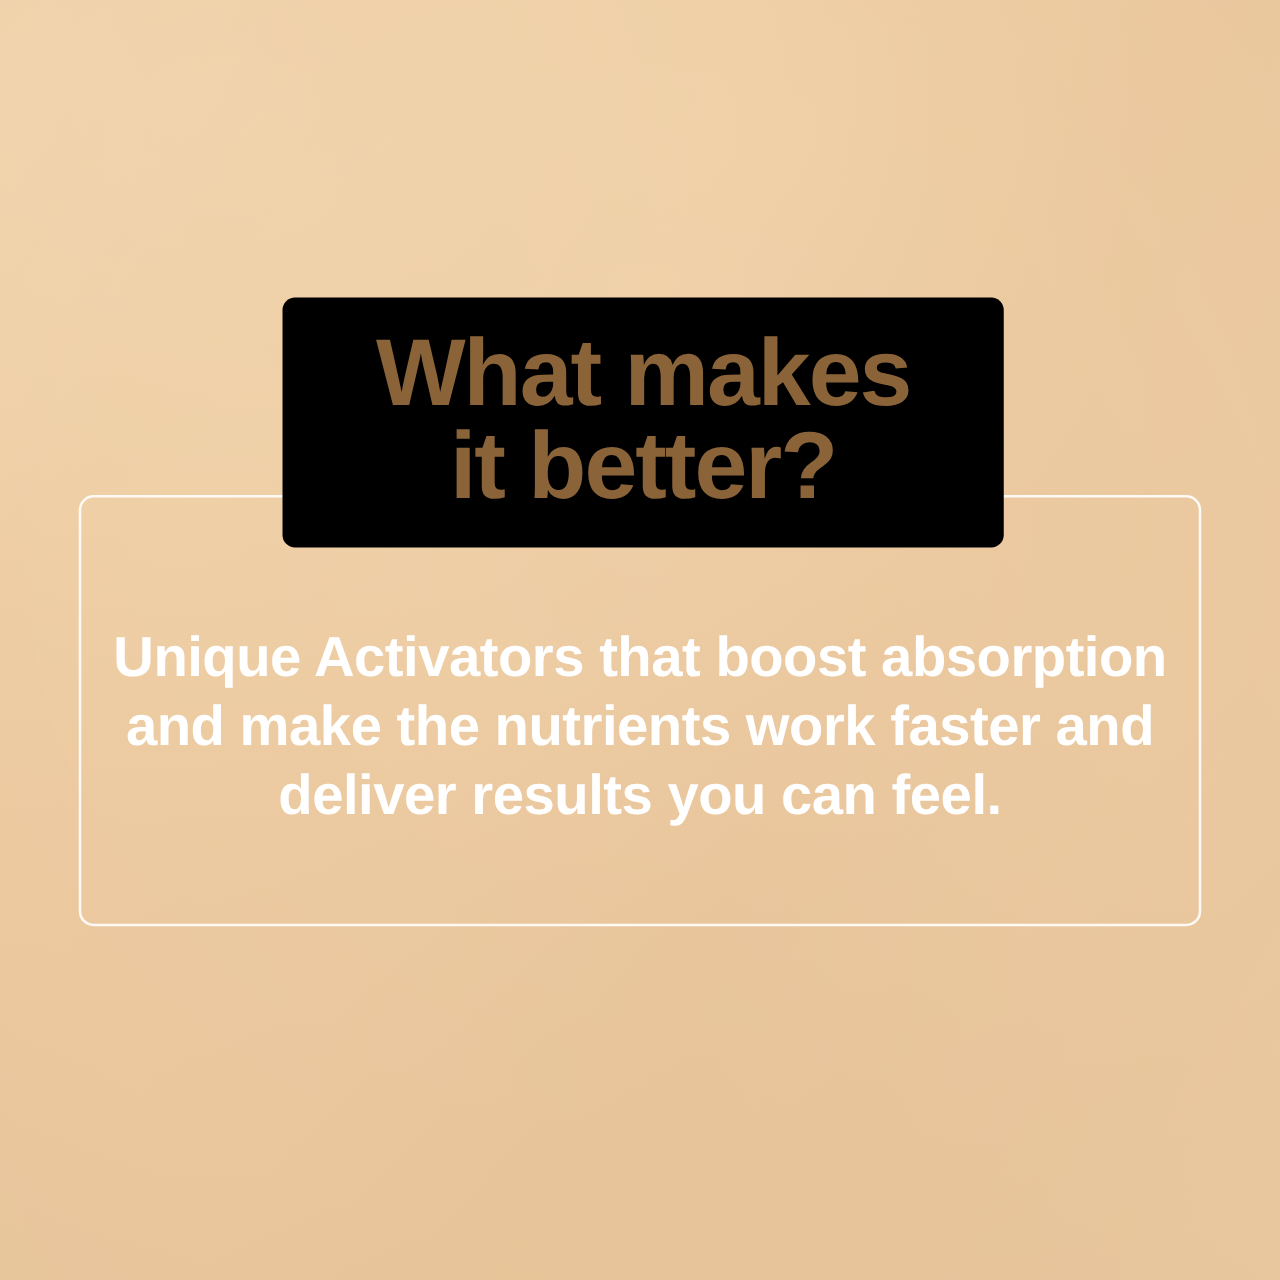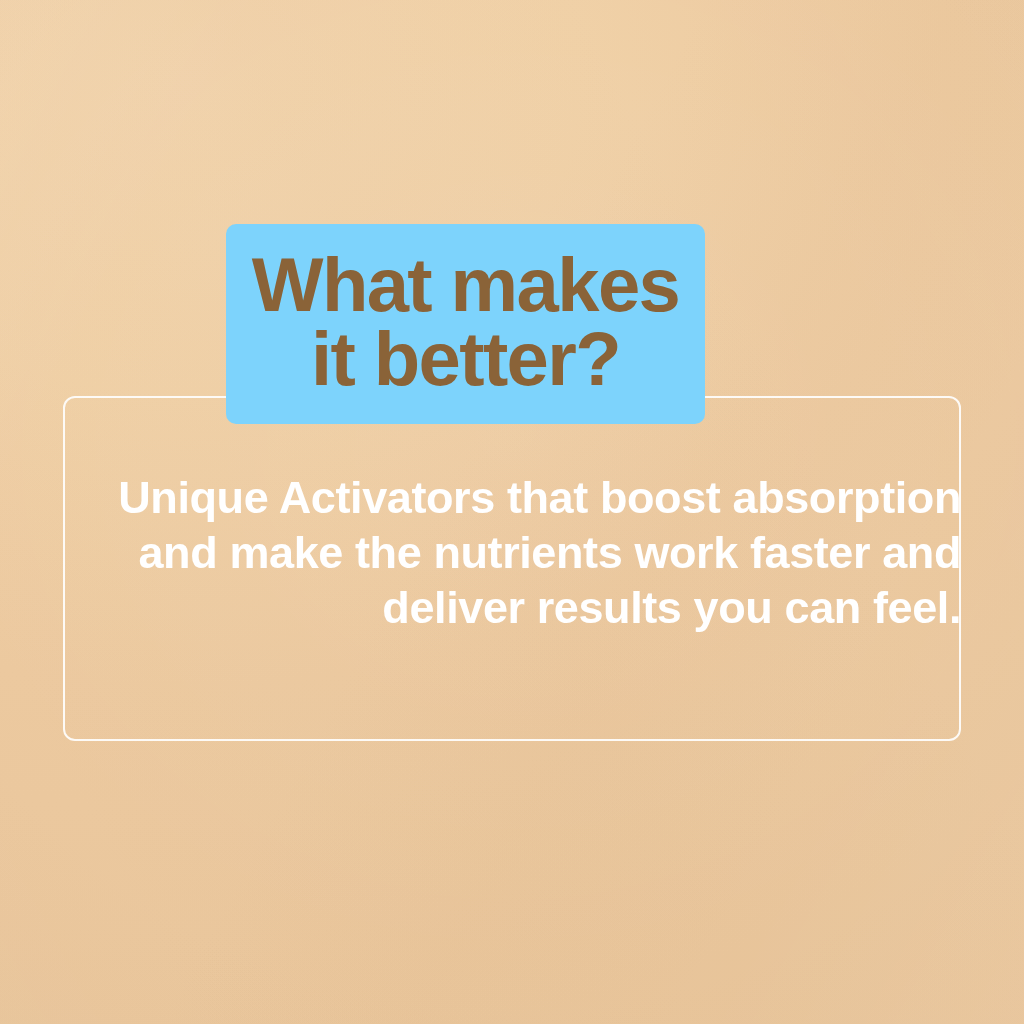--- a/index.html
+++ b/index.html
@@ -78,24 +78,24 @@
     border: 2.5px solid #fdfaf6;
     border-radius: 12px;
     box-sizing: border-box;
     pointer-events: none;
   }
 
   
   .headline-card {
     position: absolute;
     left: 226px;
-    top: 224px;
-    width: 479px;
+    top: 238px;
+    width: 577px;
     height: 200px;
-    background: #7dd3fc;
+    background: #000000;
     border-radius: 10px;
     box-sizing: border-box;
     display: flex;
     align-items: center;
     justify-content: center;
     z-index: 3;
   }
 
   .headline {
     margin: 0;
@@ -107,30 +107,30 @@
     letter-spacing: -1.6px;
     text-align: center;
     white-space: pre-line;
     padding-bottom: 4px;
   }
 
   
   .body-copy {
     position: absolute;
     left: 63px;
-    top: 470px;
+    top: 498px;
     width: 898px;
     margin: 0;
     color: #ffffff;
     font-family: "Liberation Sans", sans-serif;
     font-size: 45px;
     font-weight: 700;
     line-height: 55px;
     letter-spacing: -0.4px;
-    text-align: right;
+    text-align: center;
     z-index: 2;
     white-space: pre-line;
   }
 </style>
 </head>
 <body>
 
 <div class="canvas">
 
   <div class="bg-base"></div>

